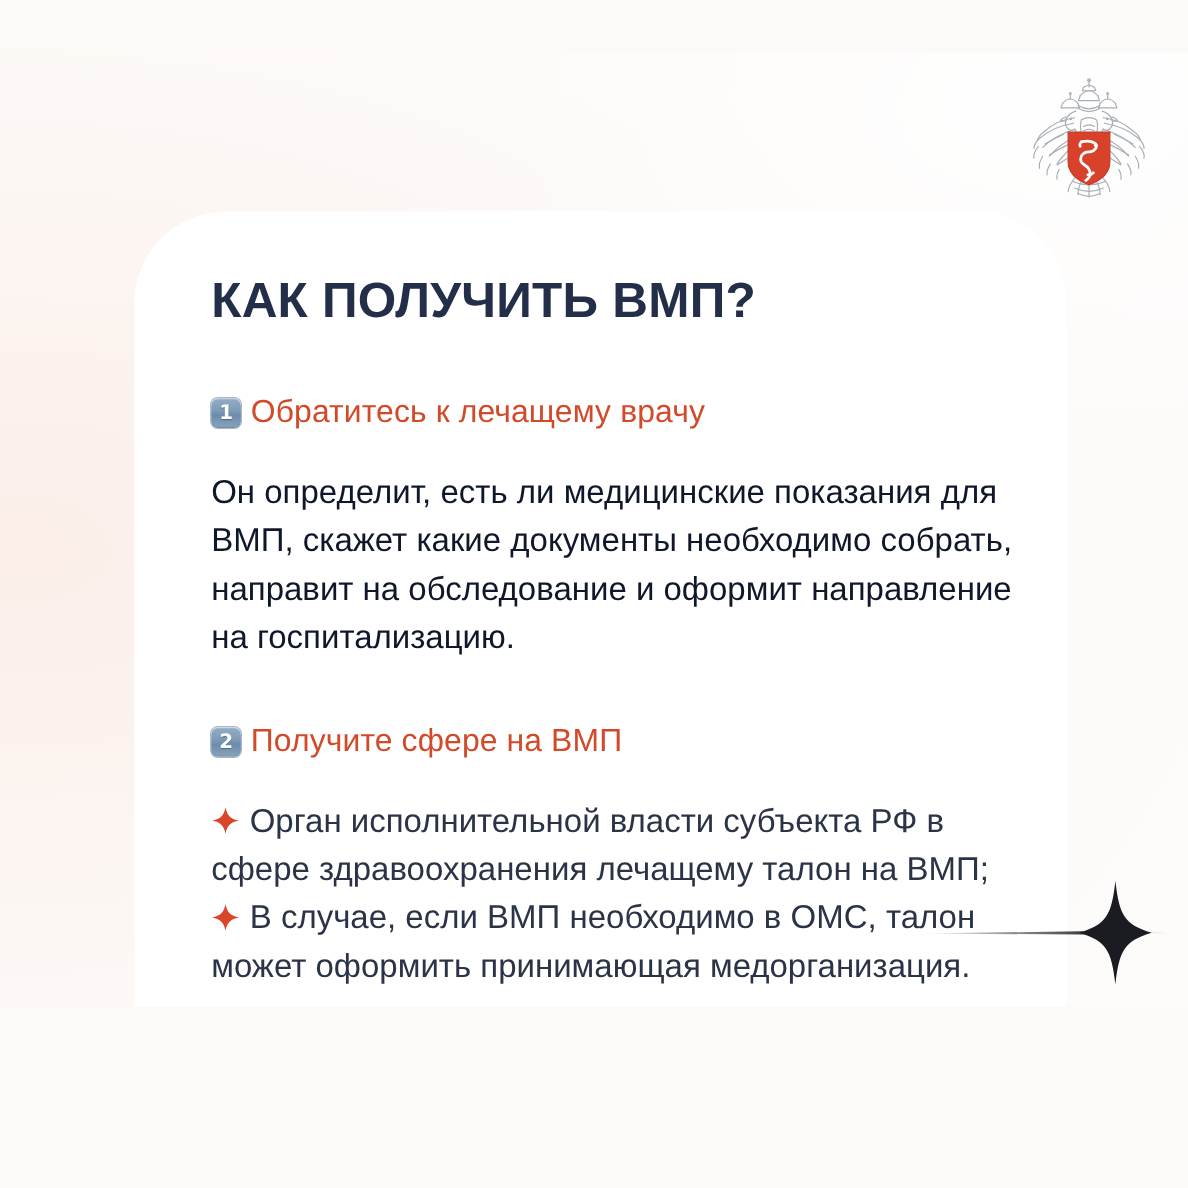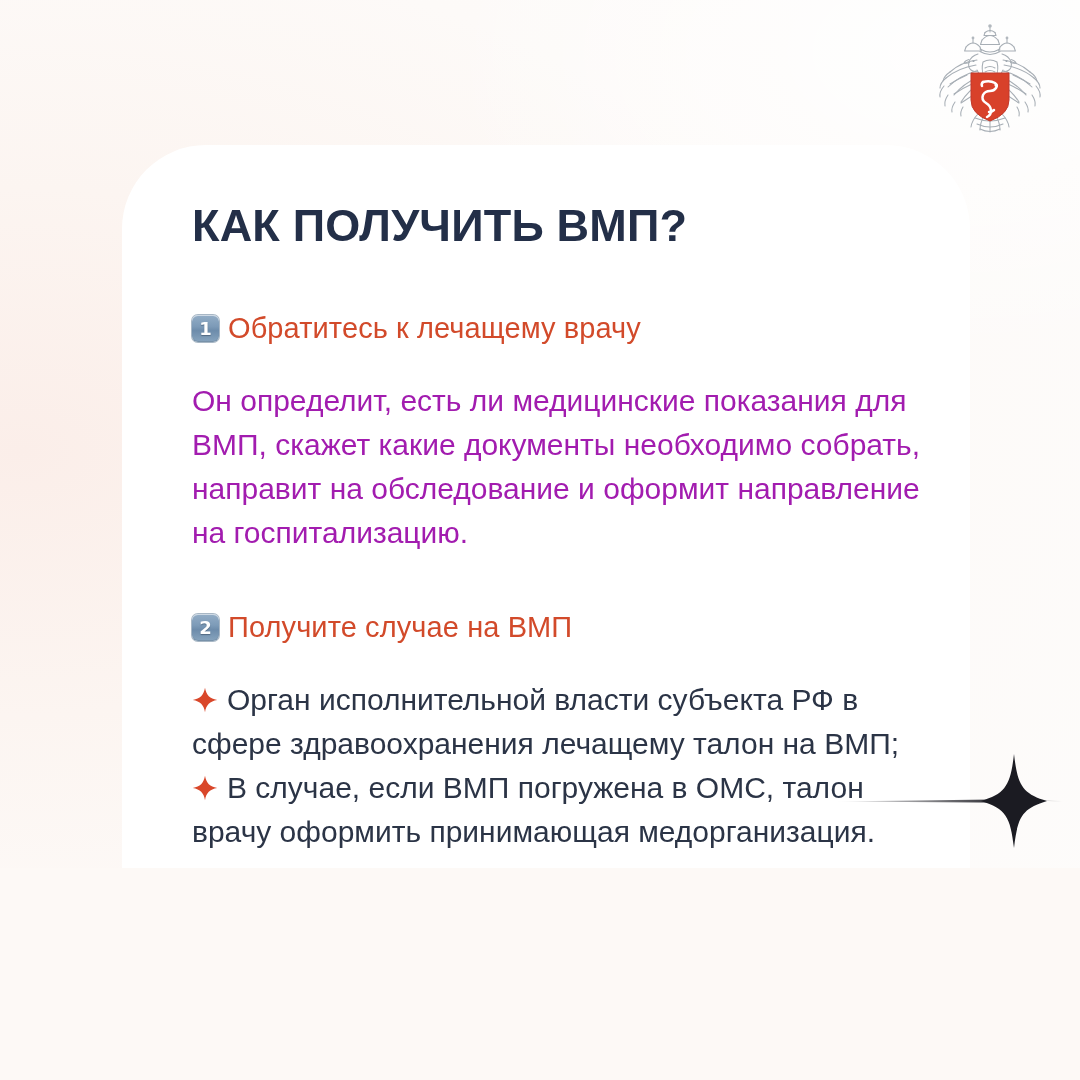--- a/index.html
+++ b/index.html
@@ -16,20 +16,21 @@
 
   
   .poster {
     position: relative;
     width: 1080px;
     height: 868px;
     background:
       radial-gradient(125% 95% at 2% 52%, #fbeee9 0%, #fcf5f1 32%, #fdfaf8 62%, #fdfcfb 100%),
       linear-gradient(118deg, #fbf1ec 0%, #fdf8f5 45%, #fdfcfa 100%);
     overflow: hidden;
+    margin-top: 47px;
   }
   .poster::after {
     content: "";
     position: absolute;
     inset: 0;
     background: radial-gradient(80% 60% at 88% 6%, rgba(255,255,255,.85) 0%, rgba(255,255,255,0) 60%);
     pointer-events: none;
   }
 
   
@@ -106,21 +107,21 @@
     color: #d24a2a;
     letter-spacing: .1px;
     white-space: nowrap;
   }
 
   
   .para {
     margin: 34px 0 0 0;
     font-size: 30px;
     line-height: 1.47;
-    color: #a21caf;
+    color: #0f172a;
     font-weight: 400;
     max-width: 745px;
   }
 
   
   .bullets {
     margin: 34px 0 0 0;
     padding: 0;
     list-style: none;
     max-width: 750px;
@@ -258,37 +259,37 @@
       <h1 class="title">КАК ПОЛУЧИТЬ ВМП?</h1>
 
       <div class="step-head">
         <span class="num-badge">1</span>
         <span class="step-title">Обратитесь к лечащему врачу</span>
       </div>
       <p class="para">Он определит, есть ли медицинские показания для ВМП, скажет какие документы необходимо собрать, направит на обследование и оформит направление на госпитализацию.</p>
 
       <div class="step-head second">
         <span class="num-badge">2</span>
-        <span class="step-title">Получите случае на ВМП</span>
+        <span class="step-title">Получите сфере на ВМП</span>
       </div>
 
       <ul class="bullets">
         <li>
           <span class="spark">
             <svg viewBox="0 0 26 26" xmlns="http://www.w3.org/2000/svg" aria-hidden="true">
               <path d="M13 0.8 C14.3 8.2 17.8 11.7 25.2 13 C17.8 14.3 14.3 17.8 13 25.2 C11.7 17.8 8.2 14.3 0.8 13 C8.2 11.7 11.7 8.2 13 0.8 Z" fill="#d9472a"></path>
             </svg>
           </span><span>Орган исполнительной власти субъекта РФ в сфере здравоохранения лечащему талон на ВМП;</span>
         </li>
         <li>
           <span class="spark">
             <svg viewBox="0 0 26 26" xmlns="http://www.w3.org/2000/svg" aria-hidden="true">
               <path d="M13 0.8 C14.3 8.2 17.8 11.7 25.2 13 C17.8 14.3 14.3 17.8 13 25.2 C11.7 17.8 8.2 14.3 0.8 13 C8.2 11.7 11.7 8.2 13 0.8 Z" fill="#d9472a"></path>
             </svg>
-          </span><span>В случае, если ВМП погружена в ОМС, талон врачу оформить принимающая медорганизация.</span>
+          </span><span>В случае, если ВМП необходимо в ОМС, талон может оформить принимающая медорганизация.</span>
         </li>
       </ul>
 
     </div>
   </div>
 
   <div class="star-deco">
     <svg viewBox="0 0 240 106" xmlns="http://www.w3.org/2000/svg" aria-hidden="true">
       <defs>
         <linearGradient id="trail" x1="0" y1="0" x2="1" y2="0">

